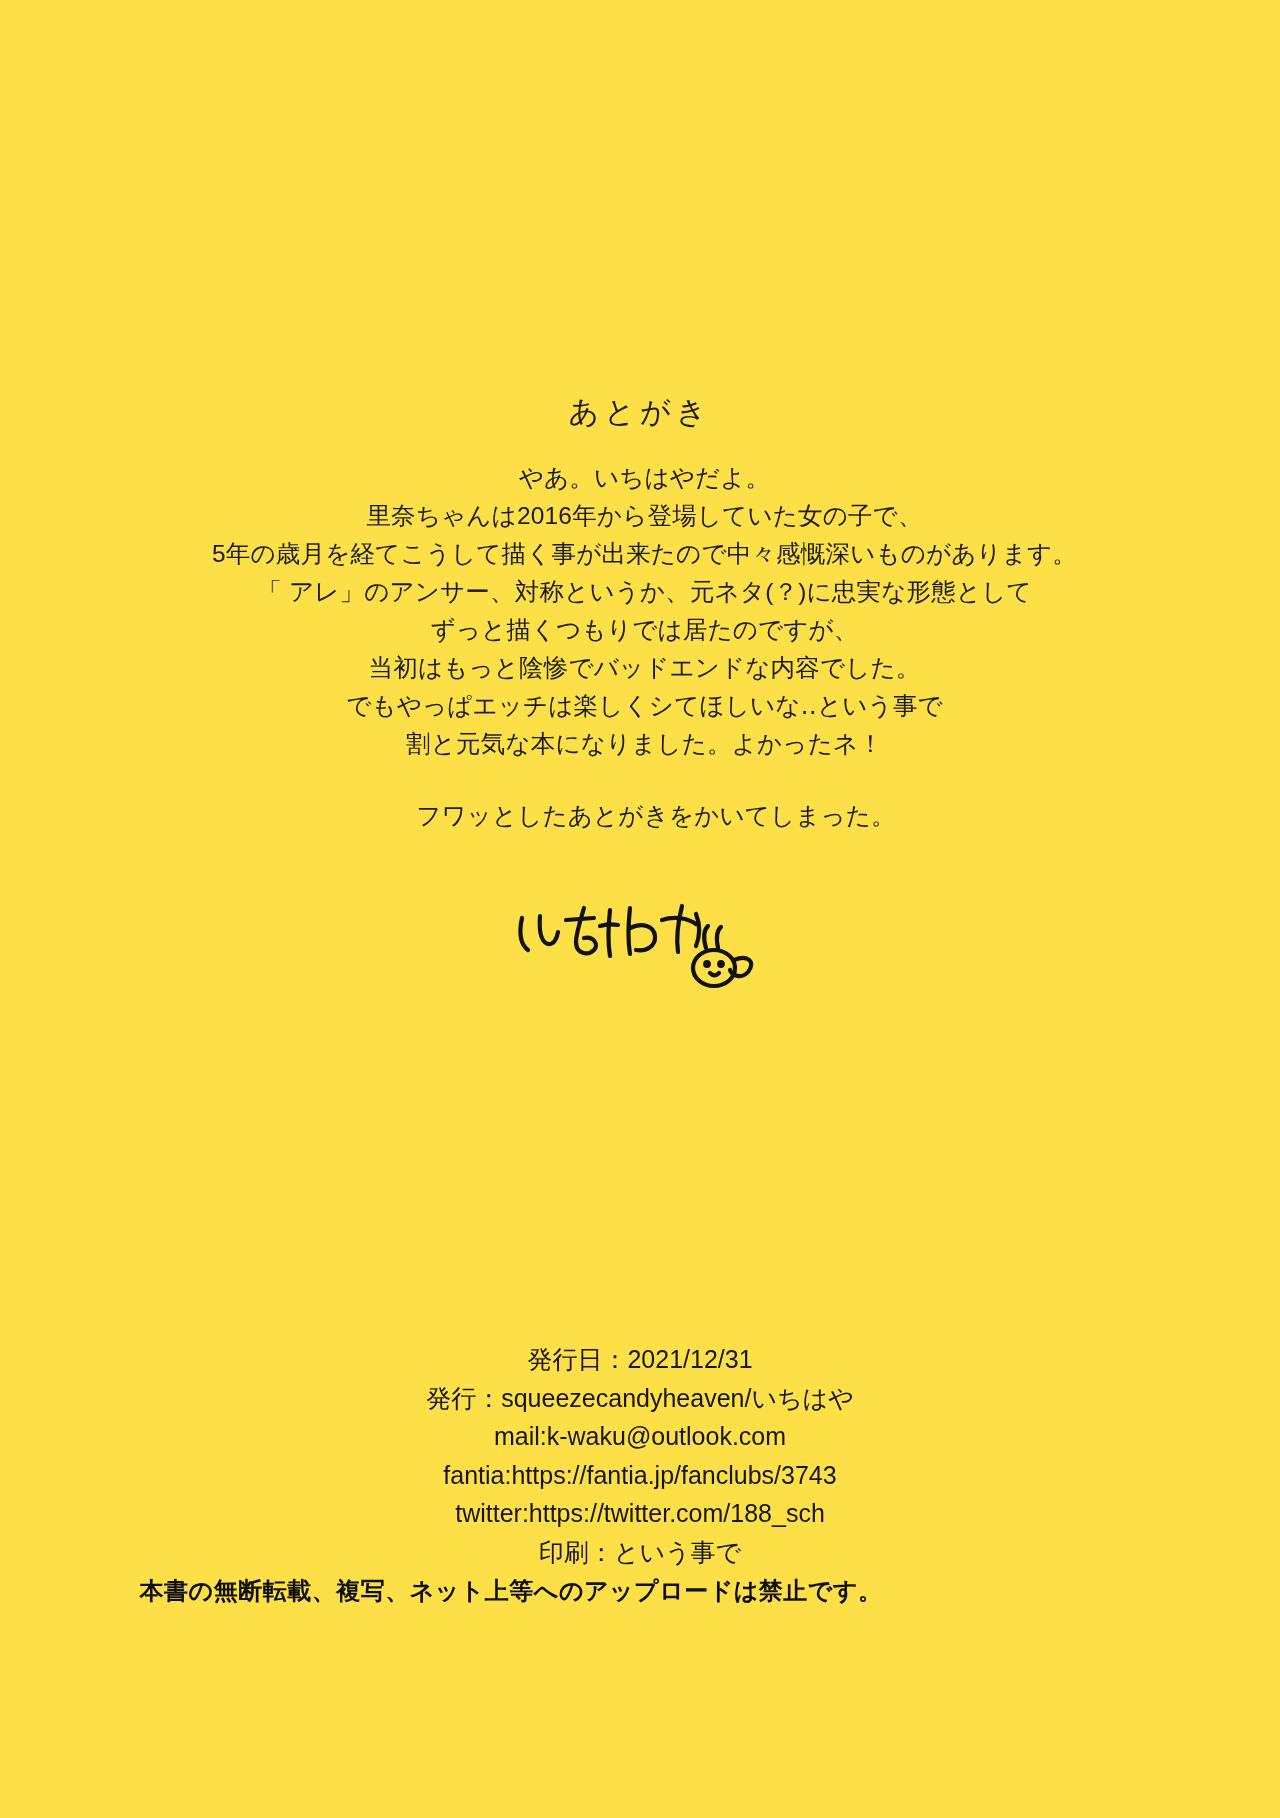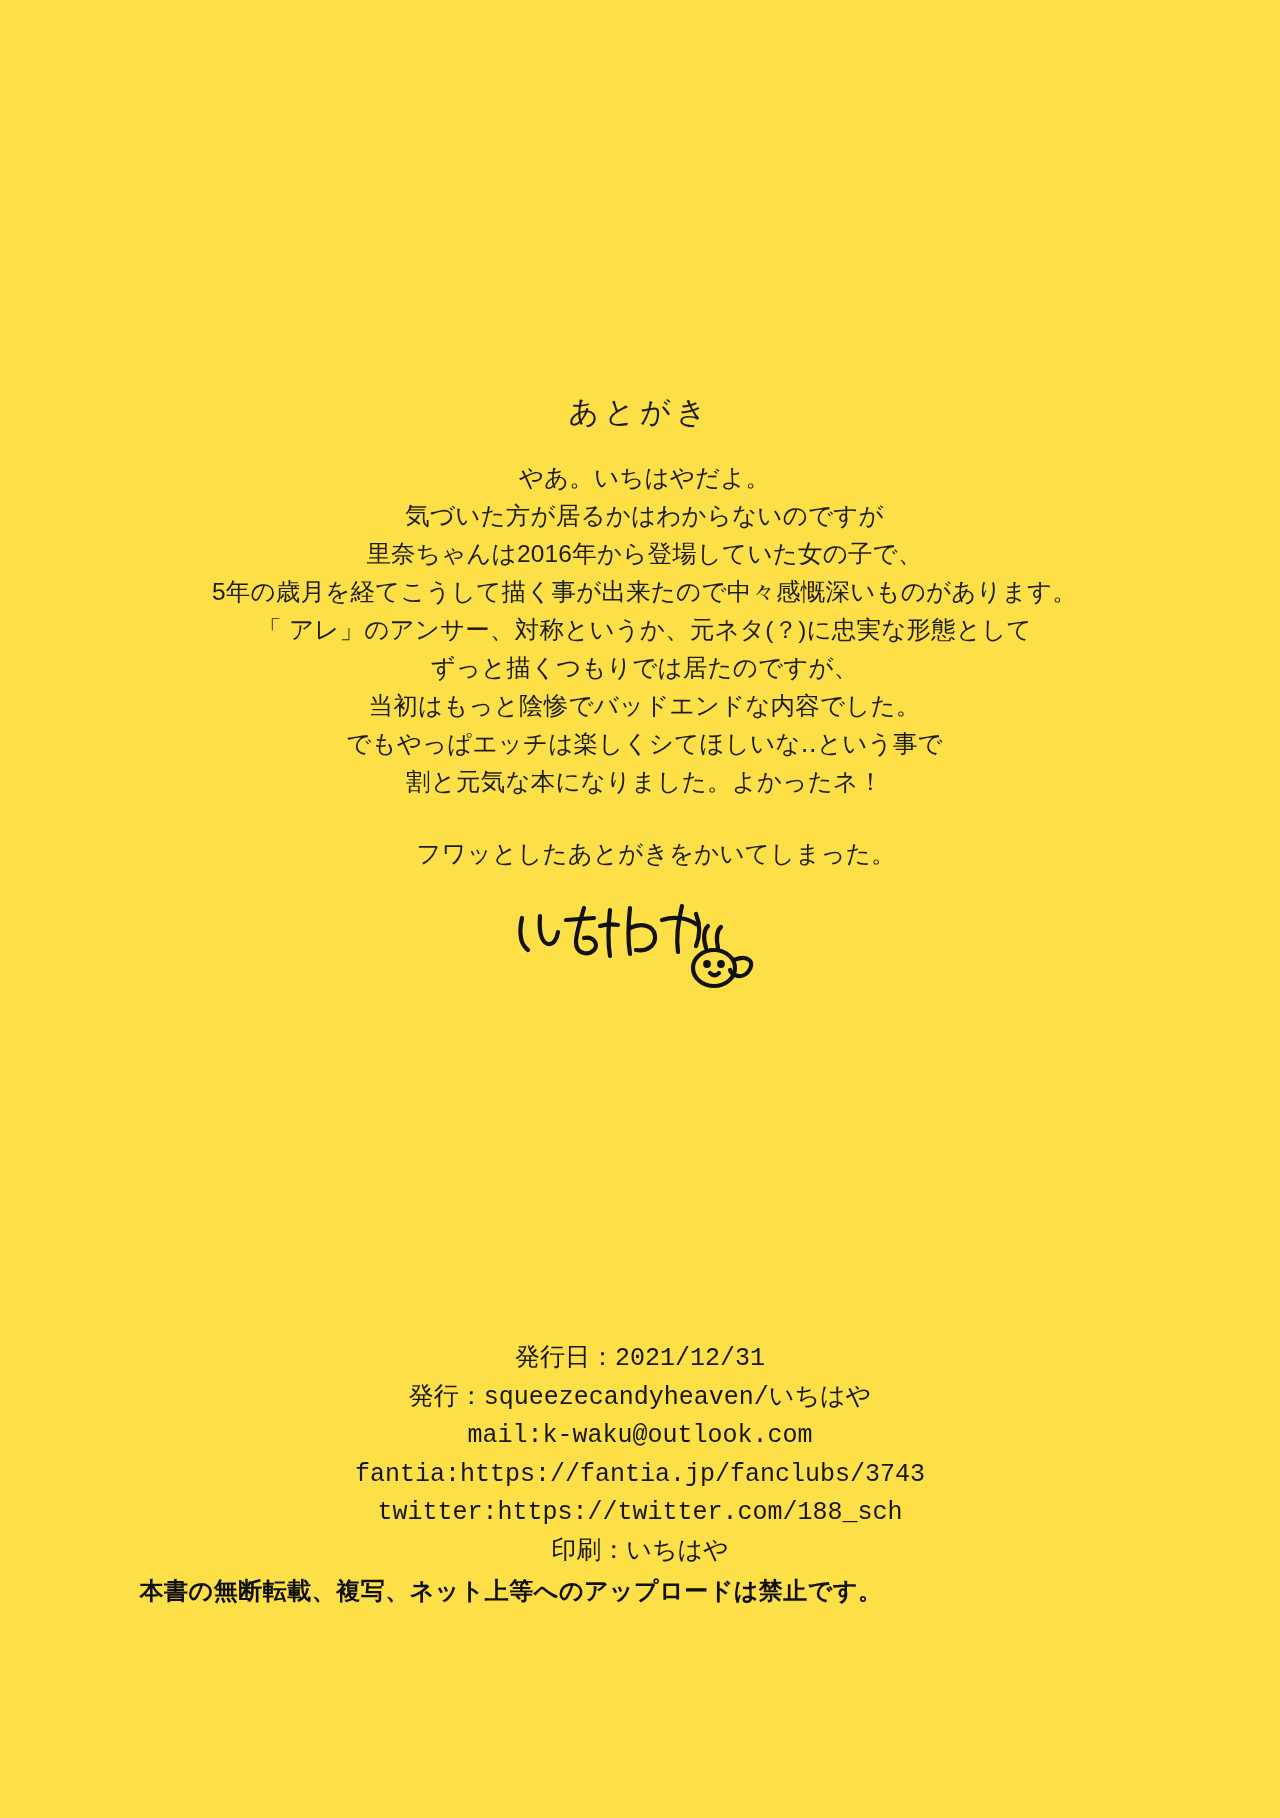--- a/index.html
+++ b/index.html
@@ -68,21 +68,20 @@
     left: 0;
     width: 1280px;
     text-align: center;
     font-size: 25px;
     line-height: 38.5px;
     color: #161616;
   }
   .colophon .line {
     display: block;
     white-space: nowrap;
-    font-family: Liberation Mono, monospace;
   }
   .notice {
     position: absolute;
     top: 1575px;
     left: 0;
     width: 1022px;
     text-align: center;
     font-size: 24px;
     font-weight: bold;
     color: #0f0f0f;
@@ -92,21 +91,20 @@
 </style>
 </head>
 <body>
 
 <div class="page">
 
   <section class="afterword">
     <div class="afterword-title">あとがき</div>
     <div class="afterword-body">
       <span class="line">やあ。いちはやだよ。</span>
-      <span class="line">気づいた方が居るかはわからないのですが</span>
       <span class="line">里奈ちゃんは2016年から登場していた女の子で、</span>
       <span class="line">5年の歳月を経てこうして描く事が出来たので中々感慨深いものがあります。</span>
       <span class="line">「 アレ」のアンサー、対称というか、元ネタ(？)に忠実な形態として</span>
       <span class="line">ずっと描くつもりでは居たのですが、</span>
       <span class="line">当初はもっと陰惨でバッドエンドな内容でした。</span>
       <span class="line">でもやっぱエッチは楽しくシてほしいな‥という事で</span>
       <span class="line">割と元気な本になりました。よかったネ！</span>
       <span class="line gap">フワッとしたあとがきをかいてしまった。</span>
     </div>
   </section>
@@ -141,18 +139,18 @@
       </g>
     </svg>
   </div>
 
   <section class="colophon">
     <span class="line">発行日：2021/12/31</span>
     <span class="line">発行：squeezecandyheaven/いちはや</span>
     <span class="line">mail:k-waku@outlook.com</span>
     <span class="line">fantia:https://fantia.jp/fanclubs/3743</span>
     <span class="line">twitter:https://twitter.com/188_sch</span>
-    <span class="line">印刷：いちはや</span>
+    <span class="line">印刷：という事で</span>
   </section>
 
   <div class="notice">本書の無断転載、複写、ネット上等へのアップロードは禁止です。</div>
 
 </div>
 
 </body></html>

